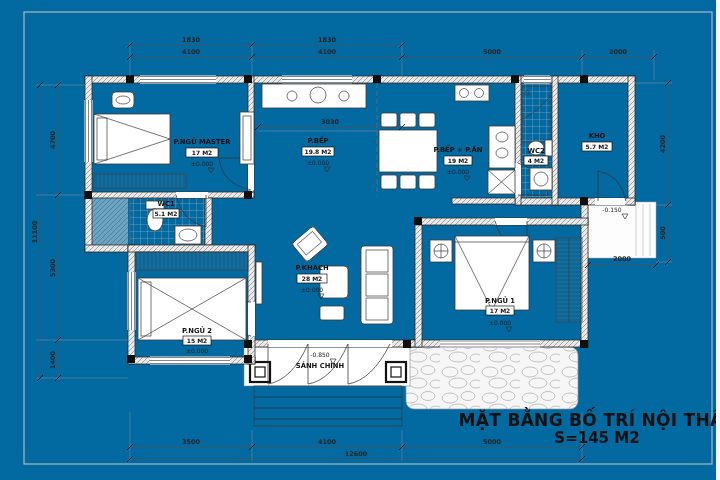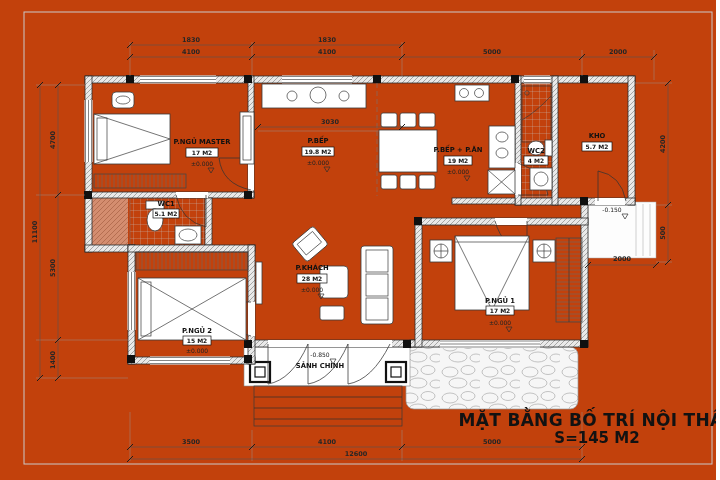--- a/index.html
+++ b/index.html
@@ -1,16 +1,16 @@
 <!DOCTYPE html>
 <html><head>
 <meta charset="utf-8">
 <style>
   html,body{margin:0;padding:0;background:#ffffff;}
-  .stage{position:relative;width:716px;height:480px;background:#c2410c;overflow:hidden;
+  .stage{position:relative;width:716px;height:480px;background:#0369a1;overflow:hidden;
          font-family:"DejaVu Sans", sans-serif;}
   svg{display:block}
   text{fill:#1b1b1b;font-family:"DejaVu Sans", sans-serif;}
   .dim{font-size:6.5px;font-weight:bold;fill:#262626;}
   .rname{font-size:6.8px;font-weight:bold;fill:#111;}
   .rarea{font-size:6px;font-weight:bold;fill:#111;}
   .relev{font-size:6px;fill:#222;}
   .title1{font-size:17px;font-weight:800;fill:#121212;letter-spacing:.3px;}
   .title2{font-size:15px;font-weight:800;fill:#121212;}
   .w{fill:url(#hatch);stroke:#2e2e2e;stroke-width:.8;}

